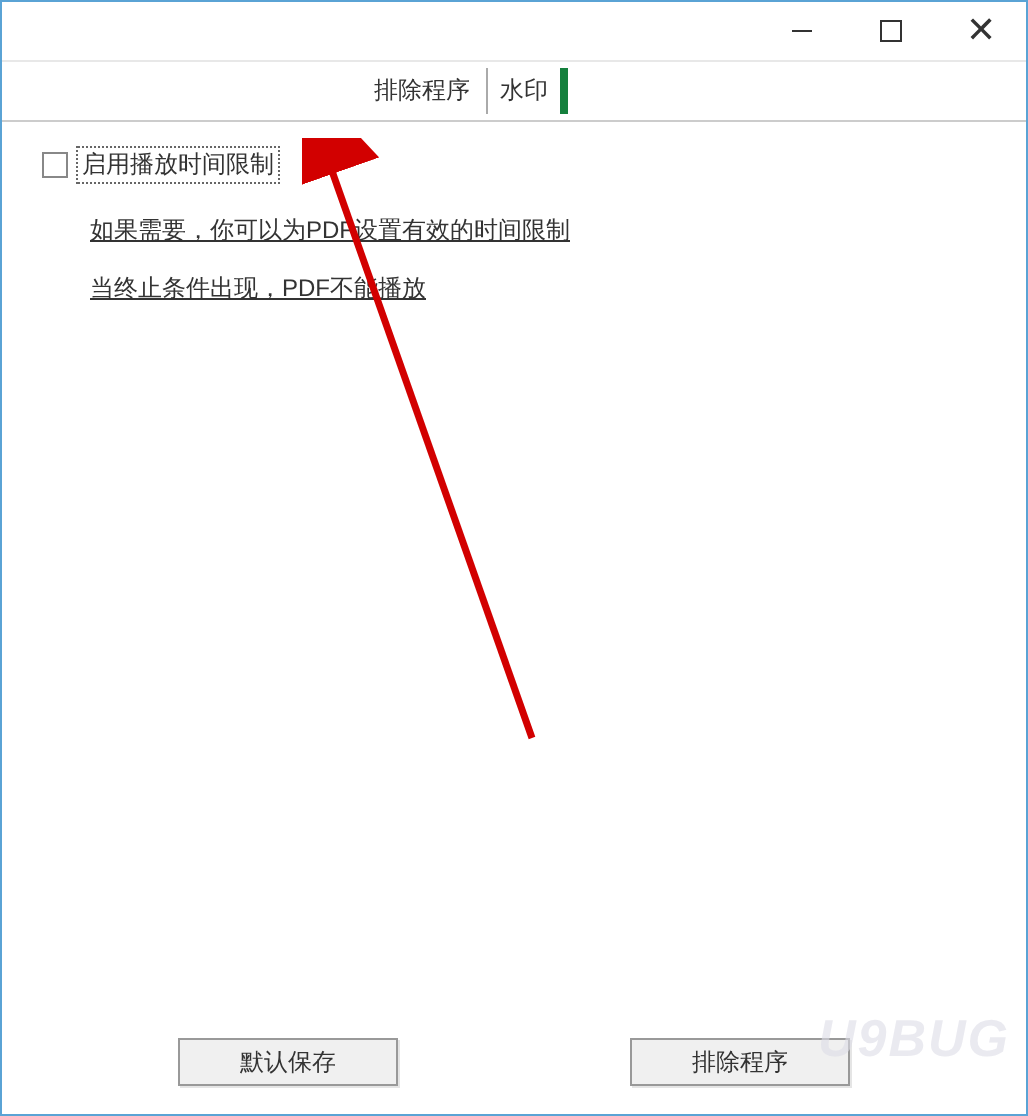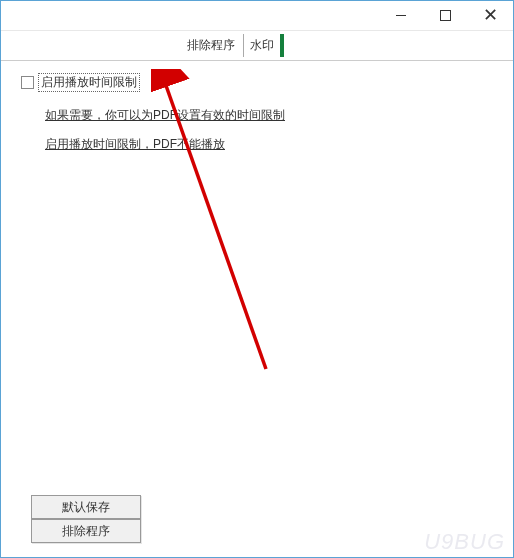--- a/index.html
+++ b/index.html
@@ -119,21 +119,20 @@
       text-decoration: underline;
     }
     .button-bar {
       position: absolute;
       bottom: 14px;
       left: 0;
       right: 0;
       display: flex;
       justify-content: space-around;
       padding: 0 30px;
-      flex-direction: column;
     }
     .action-button {
       width: 110px;
       height: 24px;
       border: 1px solid #999;
       background: #f0f0f0;
       font-size: 12px;
       color: #333;
       display: flex;
       justify-content: center;
@@ -141,25 +140,25 @@
       box-shadow: 1px 1px 0 rgba(0,0,0,0.1);
     }
     .red-arrow {
       position: absolute;
       top: 68px;
       left: 150px;
       pointer-events: none;
     }
     .watermark {
       position: absolute;
-      bottom: 2px;
+      bottom: 22px;
       right: 8px;
-      font-size: 22px;
+      font-size: 26px;
       font-style: italic;
-      font-weight: normal;
+      font-weight: bold;
       color: rgba(220, 220, 230, 0.6);
       letter-spacing: 1px;
       pointer-events: none;
     }
   </style>
 </head>
 <body>
 
 <div class="window">
 
@@ -177,21 +176,21 @@
       <div class="tab last">水印</div>
     </div>
   </div>
 
   <div class="content-panel">
     <div class="checkbox-row">
       <span class="checkbox"></span>
       <span class="checkbox-label">启用播放时间限制</span>
     </div>
     <div class="desc-line">如果需要，你可以为PDF设置有效的时间限制</div>
-    <div class="desc-line">启用播放时间限制，PDF不能播放</div>
+    <div class="desc-line">当终止条件出现，PDF不能播放</div>
   </div>
 
   <svg class="red-arrow" width="130" height="310">
     <defs>
       <marker id="arrowhead" markerWidth="16" markerHeight="14" refX="3" refY="7" orient="auto">
         <polygon points="0 0, 16 7, 0 14" fill="#d20000"></polygon>
       </marker>
     </defs>
     <line x1="115" y1="300" x2="12" y2="8" stroke="#d20000" stroke-width="3.5" marker-end="url(#arrowhead)"></line>
   </svg>

